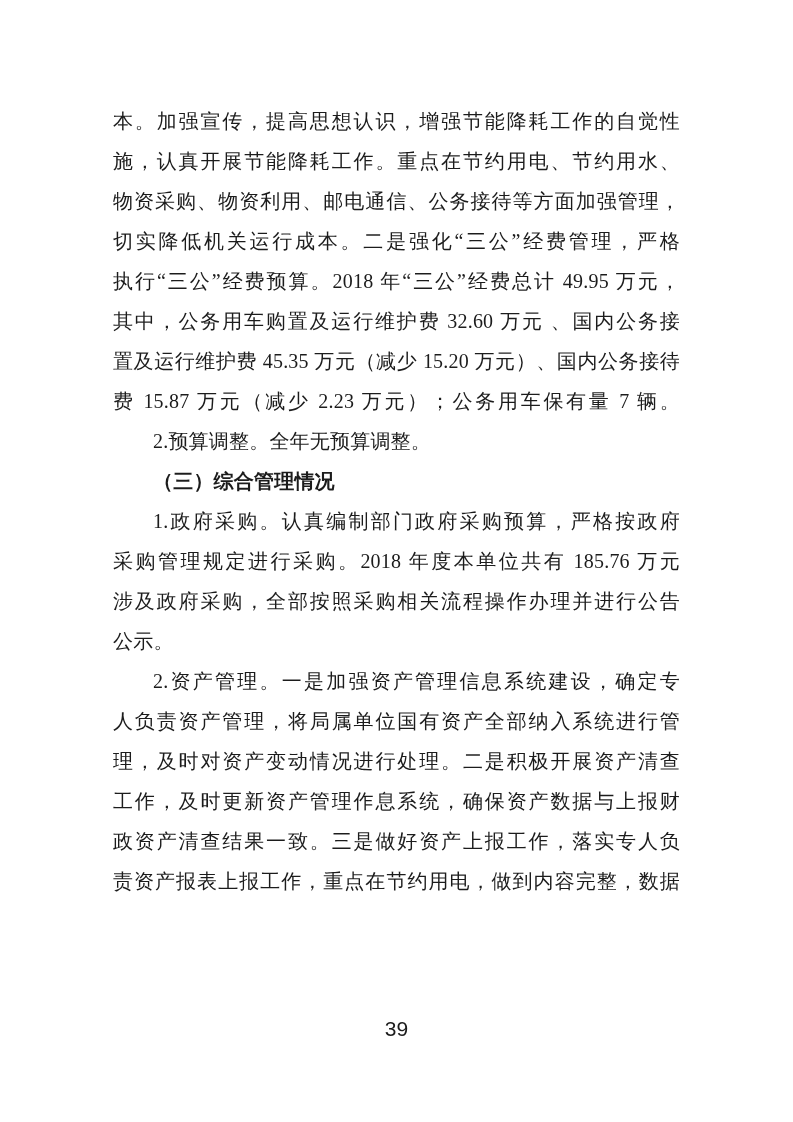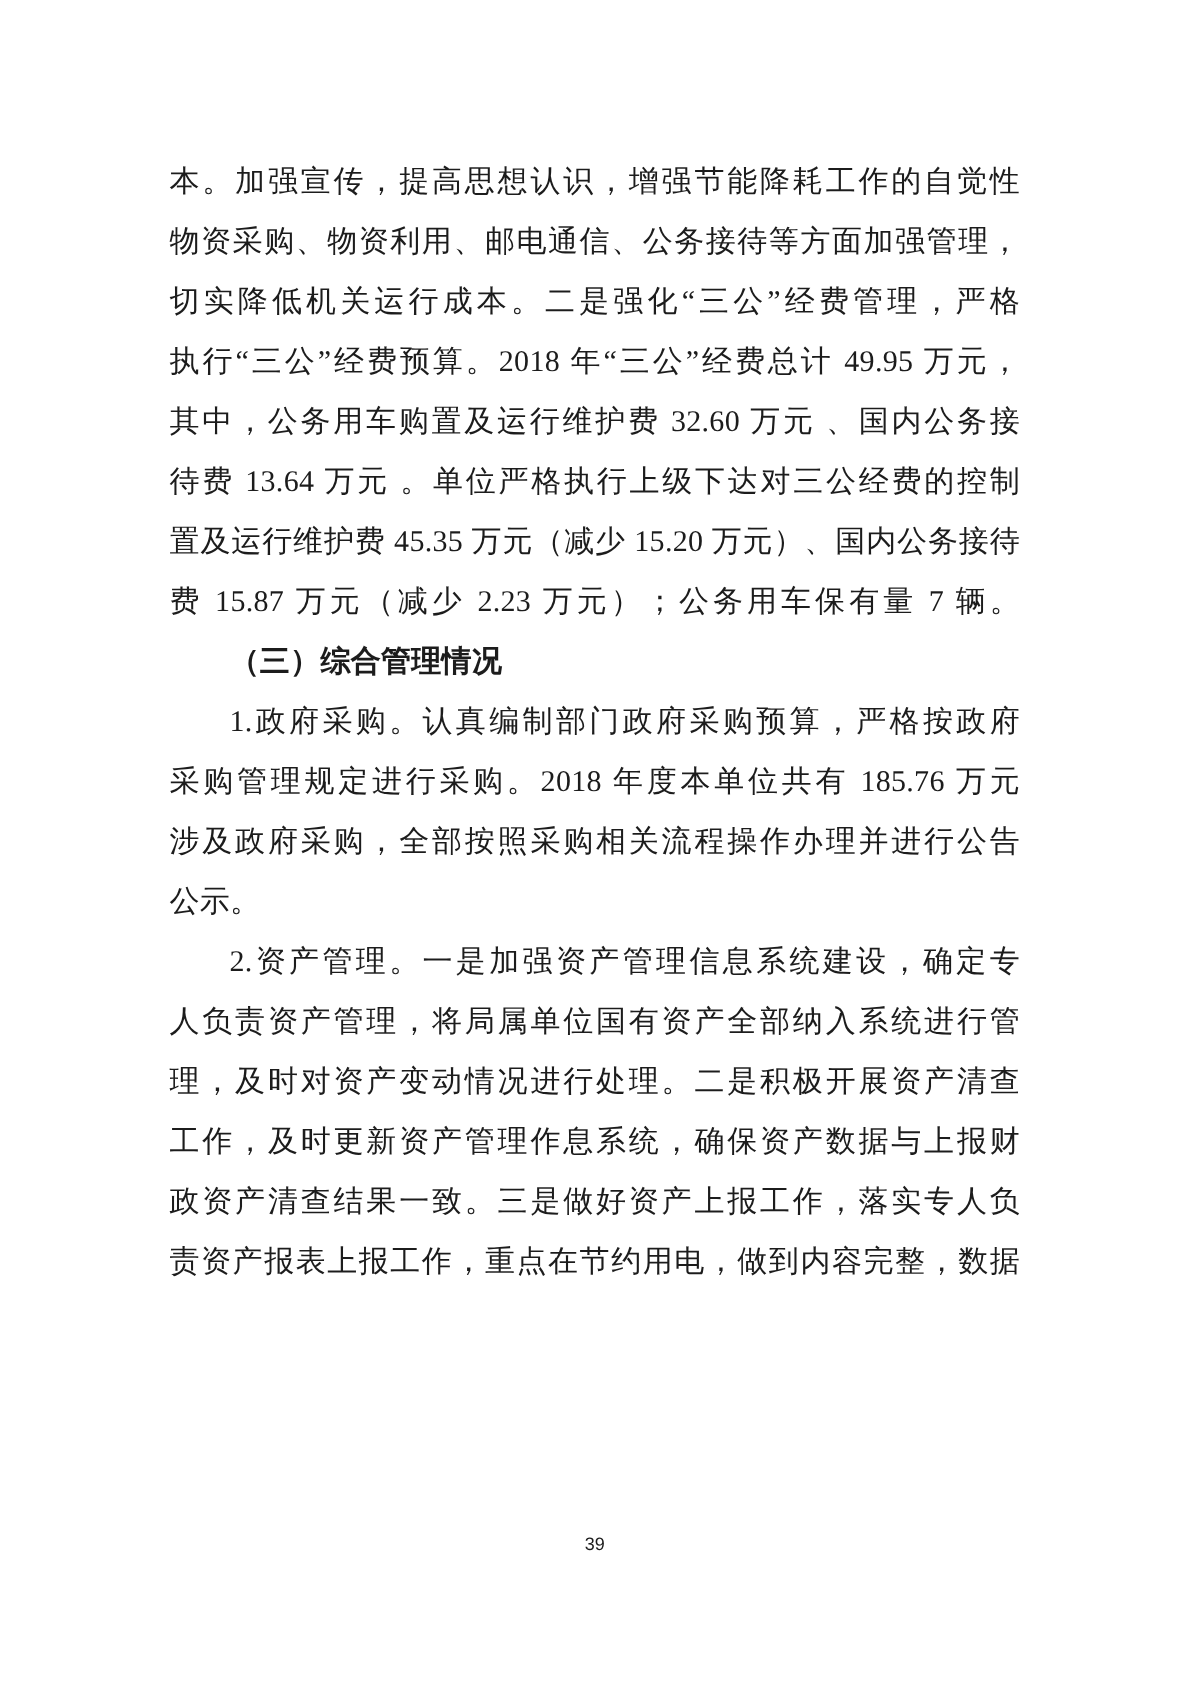--- a/index.html
+++ b/index.html
@@ -41,38 +41,39 @@
   .line.bold {
     font-weight: bold;
   }
   .page-num {
     position: absolute;
     left: 0;
     top: 1018px;
     width: 793px;
     text-align: center;
     font-family: "Liberation Sans", sans-serif;
-    font-size: 12px;
+    font-size: 21px;
     line-height: 22px;
     color: #1c1c1c;
   }
 </style>
 </head>
 <body>
 
 <div class="page">
   <div class="text-body">
       <div class="line stretch">本。加强宣传，提高思想认识，增强节能降耗工作的自觉性</div>
+      <div class="line stretch">施，认真开展节能降耗工作。重点在节约用电、节约用水、</div>
       <div class="line stretch">物资采购、物资利用、邮电通信、公务接待等方面加强管理，</div>
       <div class="line stretch">切实降低机关运行成本。二是强化“三公”经费管理，严格</div>
       <div class="line stretch">执行“三公”经费预算。2018 年“三公”经费总计 49.95 万元，</div>
       <div class="line stretch">其中，公务用车购置及运行维护费 32.60 万元 、国内公务接</div>
-      <div class="line stretch">待费 13.64 万元 。单位严格执行上级下达对三公经费的控制</div>
       <div class="line stretch">置及运行维护费 45.35 万元（减少 15.20 万元）、国内公务接待</div>
       <div class="line stretch">费 15.87 万元（减少 2.23 万元）；公务用车保有量 7 辆。</div>
+      <div class="line indent">2.预算调整。全年无预算调整。</div>
       <div class="line indent bold">（三）综合管理情况</div>
       <div class="line indent stretch">1.政府采购。认真编制部门政府采购预算，严格按政府</div>
       <div class="line stretch">采购管理规定进行采购。2018 年度本单位共有 185.76 万元</div>
       <div class="line stretch">涉及政府采购，全部按照采购相关流程操作办理并进行公告</div>
       <div class="line">公示。</div>
       <div class="line indent stretch">2.资产管理。一是加强资产管理信息系统建设，确定专</div>
       <div class="line stretch">人负责资产管理，将局属单位国有资产全部纳入系统进行管</div>
       <div class="line stretch">理，及时对资产变动情况进行处理。二是积极开展资产清查</div>
       <div class="line stretch">工作，及时更新资产管理作息系统，确保资产数据与上报财</div>
       <div class="line stretch">政资产清查结果一致。三是做好资产上报工作，落实专人负</div>

